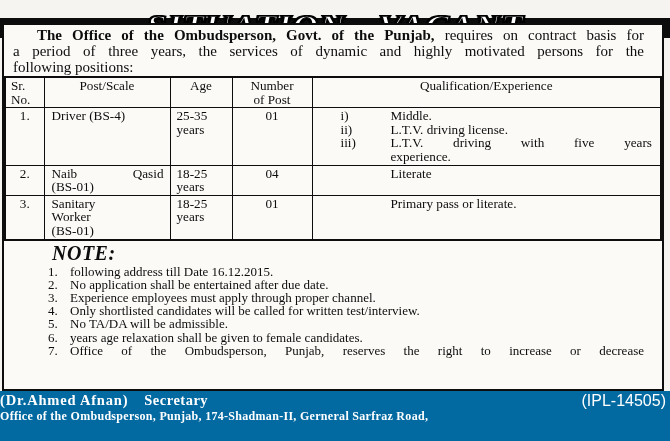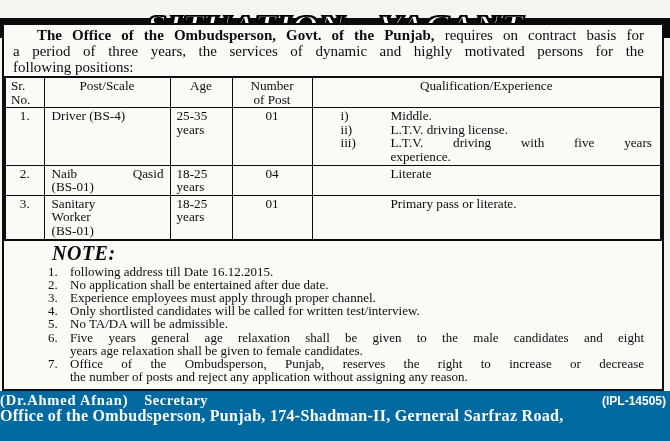--- a/index.html
+++ b/index.html
@@ -67,23 +67,23 @@
   .nline.stretch{text-align:justify;text-align-last:justify;}
   
   .footer{
     position:absolute;left:0;bottom:0;width:670px;height:50px;
     background:#0369a1;color:#ffffff;text-align:left;
   }
   .f-line1{position:relative;font-size:14.5px;line-height:16px;font-weight:bold;padding-top:1px;letter-spacing:0.8px;}
   .f-line1 .role{margin-left:16px;letter-spacing:0.5px;}
   .ref-code{
     position:absolute;right:4px;top:2px;
-    font-family:"Liberation Sans",sans-serif;font-size:12px;font-weight:bold;letter-spacing:0;
-  }
-  .f-line2,.f-line3{font-size:16px;line-height:16.5px;font-weight:bold;letter-spacing:0.3px;}
+    font-family:"Liberation Sans",sans-serif;font-size:16px;font-weight:normal;letter-spacing:0;
+  }
+  .f-line2,.f-line3{font-size:12px;line-height:16.5px;font-weight:bold;letter-spacing:0.3px;}
   .f-line3 .p1{margin-left:8px;}
   .f-line3 .p2{margin-left:30px;}
 </style>
 </head>
 <body>
 
 <div class="page">
 
   <div class="title-bar">
     <div class="title-text">
@@ -216,29 +216,27 @@
       </div>
       <div class="note-item">
         <span class="note-num">5.</span>
         <span class="note-text">
           <span class="nline">No TA/DA will be admissible.</span>
         </span>
       </div>
       <div class="note-item">
         <span class="note-num">6.</span>
         <span class="note-text">
-          <span class="nline stretch">Five years general age relaxation shall be given to the male candidates and eight</span>
           <span class="nline">years age relaxation shall be given to female candidates.</span>
         </span>
       </div>
       <div class="note-item">
         <span class="note-num">7.</span>
         <span class="note-text">
           <span class="nline stretch">Office of the Ombudsperson, Punjab, reserves the right to increase or decrease</span>
-          <span class="nline">the number of posts and reject any application without assigning any reason.</span>
         </span>
       </div>
     </div>
   </div>
 
   <div class="footer">
     <div class="f-line1">
       <span>(Dr.Ahmed Afnan)</span><span class="role">Secretary</span>
       <span class="ref-code">(IPL-14505)</span>
     </div>

